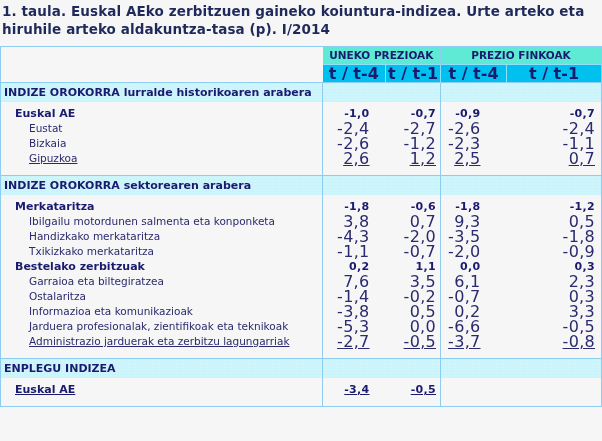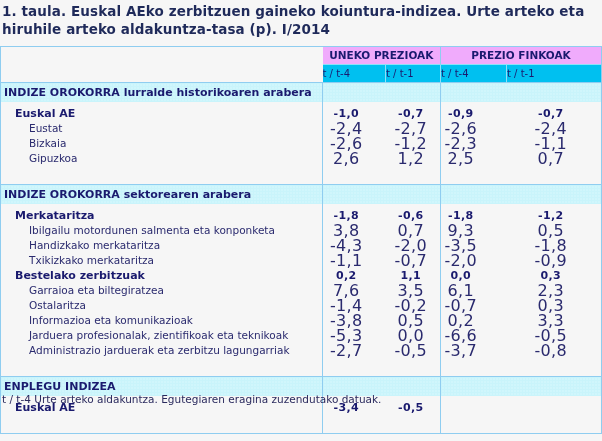--- a/index.html
+++ b/index.html
@@ -21,53 +21,53 @@
     font-size:11px;
   }
   .tbl td { padding:0; height:15px; line-height:15px; white-space:nowrap; overflow:hidden; }
   .tbl col.c0 { width:322px; }
   .tbl col.c1 { width:63px; }
   .tbl col.c2 { width:55px; }
   .tbl col.c3 { width:66px; }
   .tbl col.c4 { width:95px; }
   .hdr-blank { background:#f6f6f6; border-left:1px solid #8fcdf0; border-top:1px solid #8fcdf0; }
   .hdr-group {
-    background:#f0abfc; color:#1a1a6e; font-weight:bold; text-align:center; font-size:10.5px;
+    background:#5eead4; color:#1a1a6e; font-weight:bold; text-align:center; font-size:10.5px;
     border-top:1px solid #8fcdf0; border-right:1px solid #8fcdf0;
     height:17px !important; line-height:17px !important;
   }
   .hdr-sub {
-    background:#00c0f0; color:#1a1a6e; font-weight:normal; text-align:left; font-size:10px;
+    background:#00c0f0; color:#1a1a6e; font-weight:bold; text-align:center; font-size:16px;
     border-top:1px solid #8fe0f8; border-right:1px solid #8fe0f8;
     height:17px !important; line-height:17px !important;
   }
   .hdr-sub.last, .hdr-group.last { border-right:1px solid #8fcdf0; }
   .section td {
     background:#c9f4fb;
     background-image:radial-gradient(#e6fbfe 0.6px, transparent 0.7px);
     background-size:3px 3px;
     font-weight:bold; color:#1a1a6e; font-size:11px;
     height:19px; line-height:19px;
     border-top:1px solid #8fcdf0;
   }
   .section td.lbl { padding-left:3px; border-left:1px solid #8fcdf0; }
   .section td.grpA { border-left:1px solid #8fcdf0; }
   .section td.grpB { border-left:1px solid #8fcdf0; border-right:1px solid #8fcdf0; }
   .row td { background:#f6f6f6; color:#2a2a6e; }
   .row td.lbl { border-left:1px solid #8fcdf0; }
-  .row td.v { text-align:center; padding-right:4px; letter-spacing:0.3px; }
+  .row td.v { text-align:right; padding-right:4px; letter-spacing:0.3px; }
   .row td.v1 { border-left:1px solid #8fcdf0; padding-right:16px; }
   .row td.v3 { border-left:1px solid #8fcdf0; padding-right:26px; }
   .row td.v4 { border-right:1px solid #8fcdf0; padding-right:6px; }
   .row.l1 td { font-weight:bold; color:#1a1a6e; font-size:11px; }
   .row.l1 td.lbl { padding-left:14px; }
   .row.l2 td.lbl { padding-left:28px; font-size:10.5px; }
   .row.l2 td.v { font-size:16px;margin-left:12px; }
   .row.pad-top td { padding-top:4px; }
-  .row.pad-bot td { padding-bottom:18px; }
+  .row.pad-bot td { padding-bottom:9px;text-decoration:underline; }
   .row.lastrow td { border-bottom:1px solid #8fcdf0; }
   .notes {
     position:absolute; left:2px; top:392px; width:598px;
     font-size:10.5px; line-height:15px; color:#2a2a5e;
   }
   .notes .src { font-style:italic; font-weight:bold; color:#1a1a6e; }
 </style>
 </head>
 <body>
 
@@ -213,14 +213,13 @@
       <td class="lbl">Euskal AE</td>
       <td class="v v1">-3,4</td>
       <td class="v">-0,5</td>
       <td class="v v3"></td>
       <td class="v v4"></td>
     </tr>
   </tbody>
 </table>
 
 <div class="notes">
-  <div>t / t-4 Urte arteko aldakuntza. Egutegiaren eragina zuzendutako datuak.</div>
 </div>
 
 </body></html>

